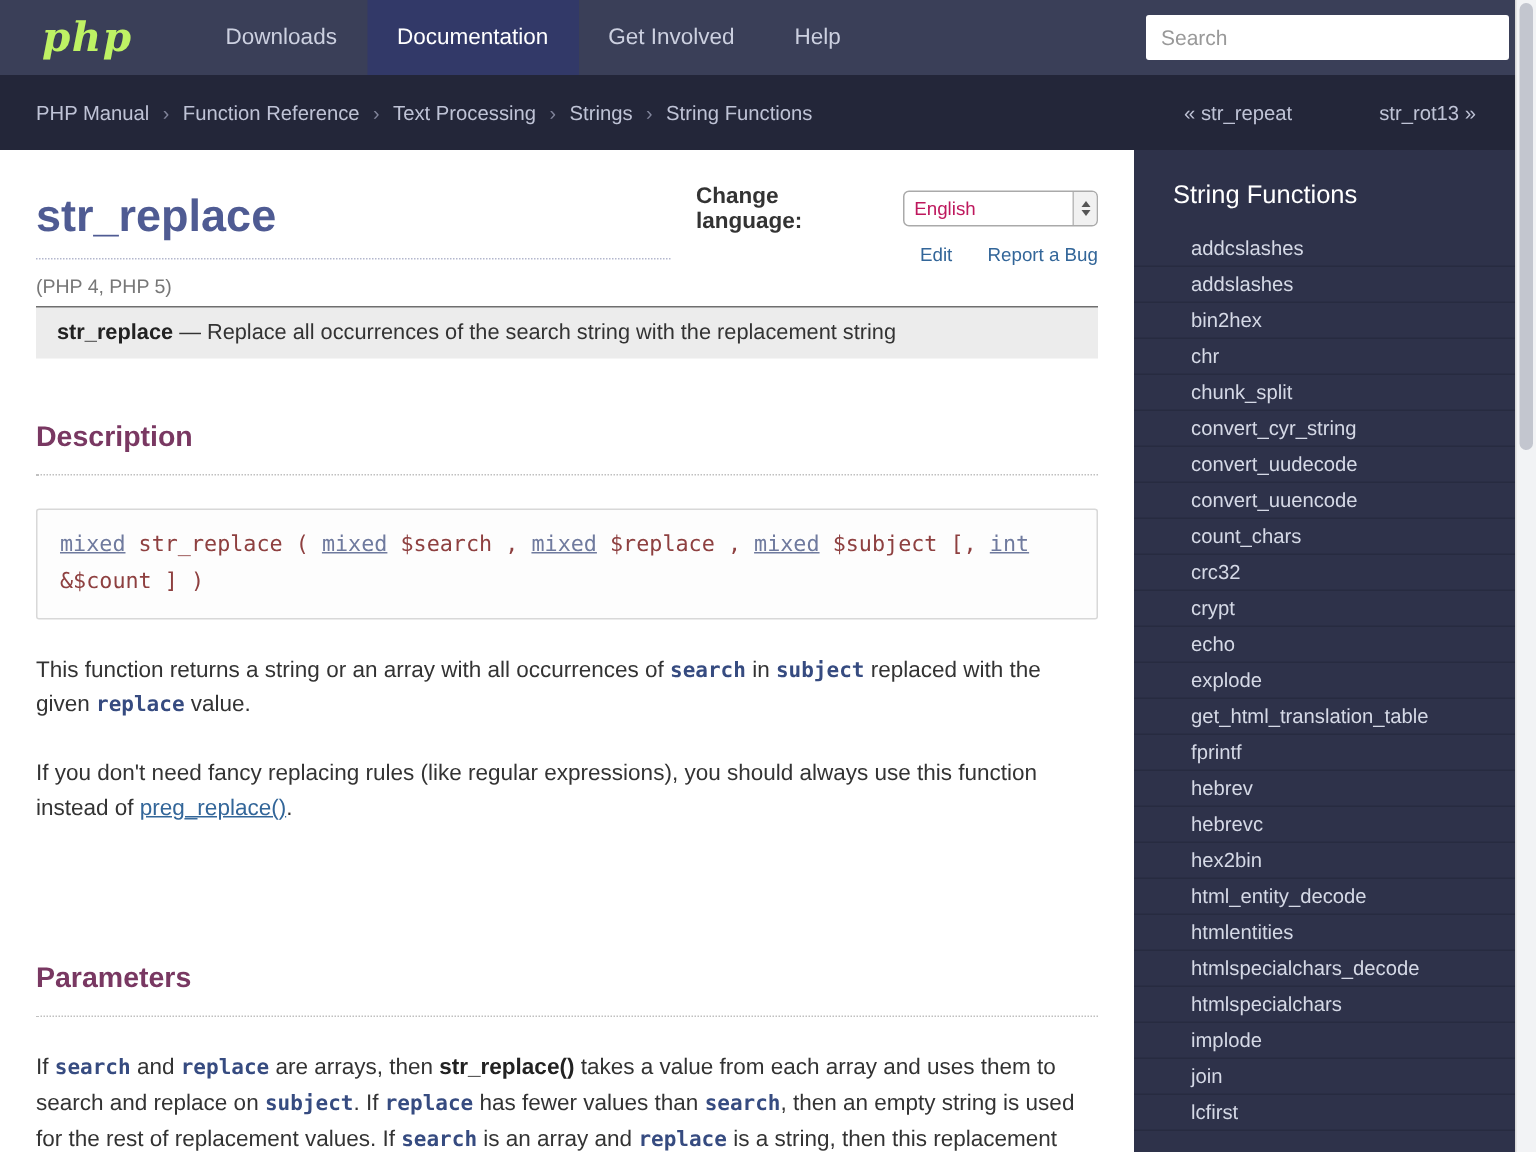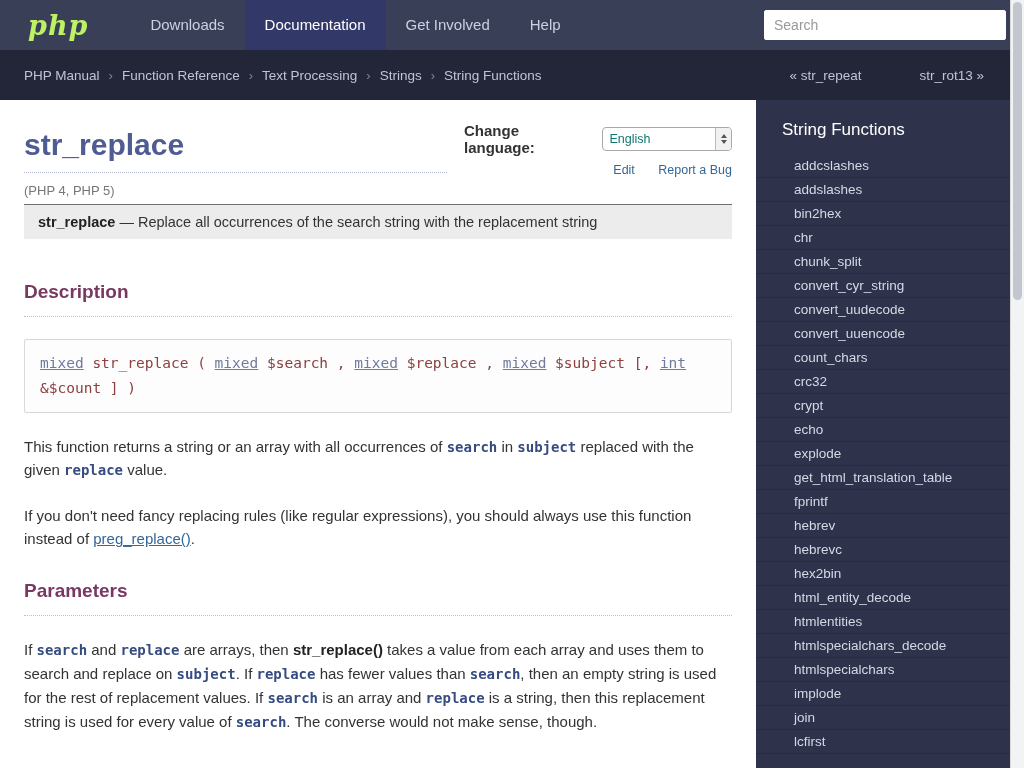--- a/index.html
+++ b/index.html
@@ -32,38 +32,38 @@
 
   
   .layout { display:flex; height:668px; }
   .content { width:756px; background:#fff; padding:16px 24px 0; overflow:hidden; }
 
   
   .langbox { float:right; width:268px; margin-top:6px; }
   .lang-row { display:flex; align-items:center; justify-content:flex-end; gap:9px; }
   .lang-label { font-size:15px; font-weight:700; color:#333; }
   .select { width:132px; height:24px; border:1px solid #aaa; border-radius:4px; background:#fff;
-            display:flex; align-items:center; font-size:12.5px; color:#0f766e; cursor:pointer; overflow:hidden; }
+            display:flex; align-items:center; font-size:12.5px; color:#be185d; cursor:pointer; overflow:hidden; }
   .select .sel-text { padding-left:7px; flex:1; }
   .stepper { width:16px; align-self:stretch; border-left:1px solid #bbb; background:#f1f1f1;
              display:flex; flex-direction:column; align-items:center; justify-content:center; gap:2px; }
   .tri-up   { width:0; height:0; border-left:3px solid transparent; border-right:3px solid transparent; border-bottom:4px solid #555; }
   .tri-down { width:0; height:0; border-left:3px solid transparent; border-right:3px solid transparent; border-top:4px solid #555; }
   .links-row { margin-top:7px; text-align:right; font-size:12.5px; }
   .links-row a { color:#336699; text-decoration:none; margin-left:20px; cursor:pointer; }
 
   h1.page-title { margin:12px 0 0; font-size:30px; font-weight:700; color:#4f5b93;
                   width:423px; padding-bottom:10px; border-bottom:1px dotted #b3b7cd; }
   .verinfo { margin:10px 0 6px; font-size:13px; color:#777; }
   .refpurpose { clear:both; border-top:1px solid #6f6f6f; background:#ececec; padding:7px 14px;
                 font-size:14.5px; color:#333; line-height:1.4; }
 
   h3.section { margin:42px 0 0; font-size:19px; font-weight:700; color:#793862;
                padding-bottom:13px; border-bottom:1px dotted #c0c0c0; }
-  h3.section.params { margin-top:30px; }
+  h3.section.params { margin-top:92px; }
 
   .methodsynopsis { margin-top:22px; border:1px solid #d8d8d8; background:#fdfdfd; border-radius:2px;
                     padding:11px 15px; font-family:"DejaVu Sans Mono", monospace; font-size:14.5px;
                     line-height:1.7; color:#8e4040; }
   .tok-type { color:#6f7a9e; text-decoration:underline; cursor:pointer; font-family:inherit; }
   .tok-plain { font-family:inherit; }
 
   p.doc { margin:22px 0 0; font-size:15px; line-height:1.55; color:#333; }
   .tok-param { font-family:"DejaVu Sans Mono", monospace; font-weight:700; font-size:14px; color:#364b80; }
   .tok-link { color:#336699; text-decoration:underline; cursor:pointer; }

